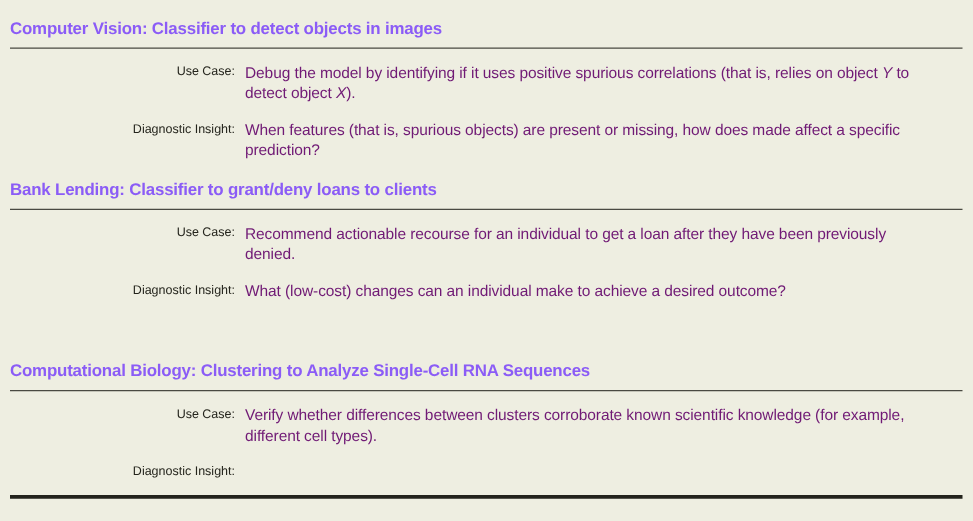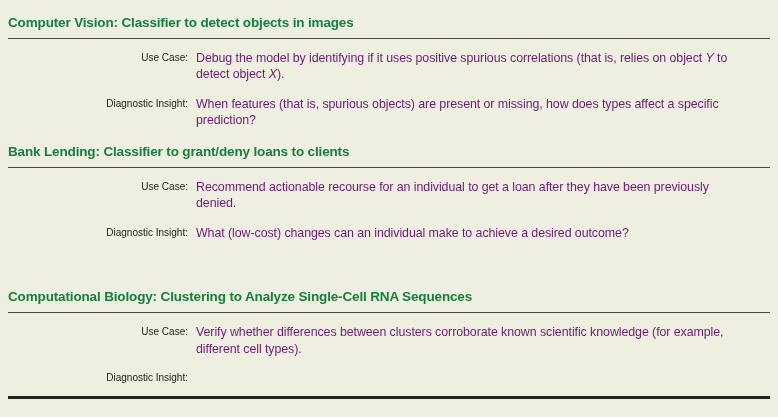--- a/index.html
+++ b/index.html
@@ -24,21 +24,21 @@
     padding: 0 8px;
   }
 
   .section {
     width: 100%;
   }
 
   .section-heading {
     font-size: 13.5px;
     font-weight: bold;
-    color: #15803d;
+    color: #8b5cf6;
     letter-spacing: -0.15px;
     line-height: 1.1;
     padding-top: 16px;
     padding-bottom: 7px;
     white-space: nowrap;
   }
 
   .section-rule {
     height: 0;
     border-top: 1.6px solid #4a4a42;
@@ -110,21 +110,21 @@
   <div class="section">
     <div class="section-heading">Computer Vision: Classifier to detect objects in images</div>
     <div class="section-rule"></div>
     <div class="rows">
       <div class="row row-use-case">
         <div class="row-label">Use Case:</div>
         <div class="row-text"><span>Debug the model by identifying if it uses positive spurious correlations (that is, relies on object </span><i>Y</i><span> to detect object </span><i>X</i><span>).</span></div>
       </div>
       <div class="row row-insight">
         <div class="row-label">Diagnostic Insight:</div>
-        <div class="row-text">When features (that is, spurious objects) are present or missing, how does types affect a specific prediction?</div>
+        <div class="row-text">When features (that is, spurious objects) are present or missing, how does made affect a specific prediction?</div>
       </div>
     </div>
   </div>
 
   <div class="section">
     <div class="section-heading">Bank Lending: Classifier to grant/deny loans to clients</div>
     <div class="section-rule"></div>
     <div class="rows">
       <div class="row row-use-case">
         <div class="row-label">Use Case:</div>

